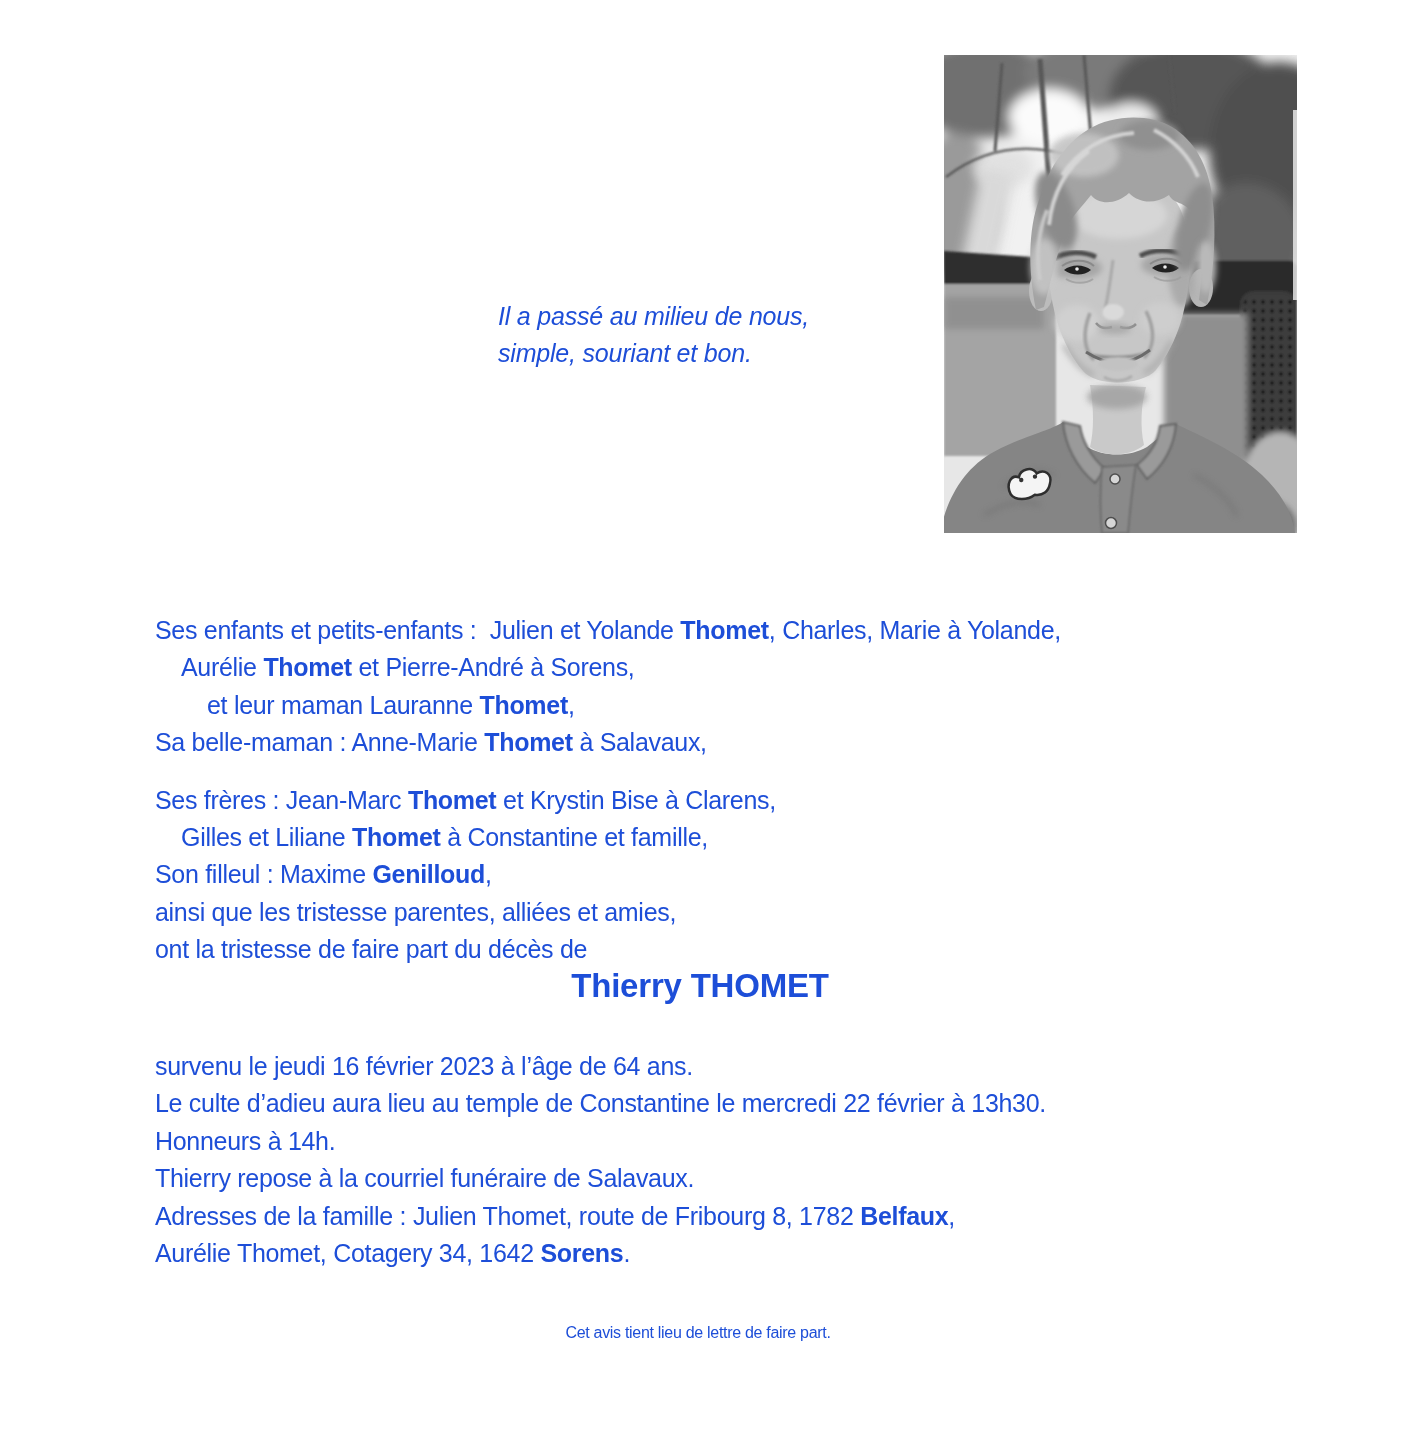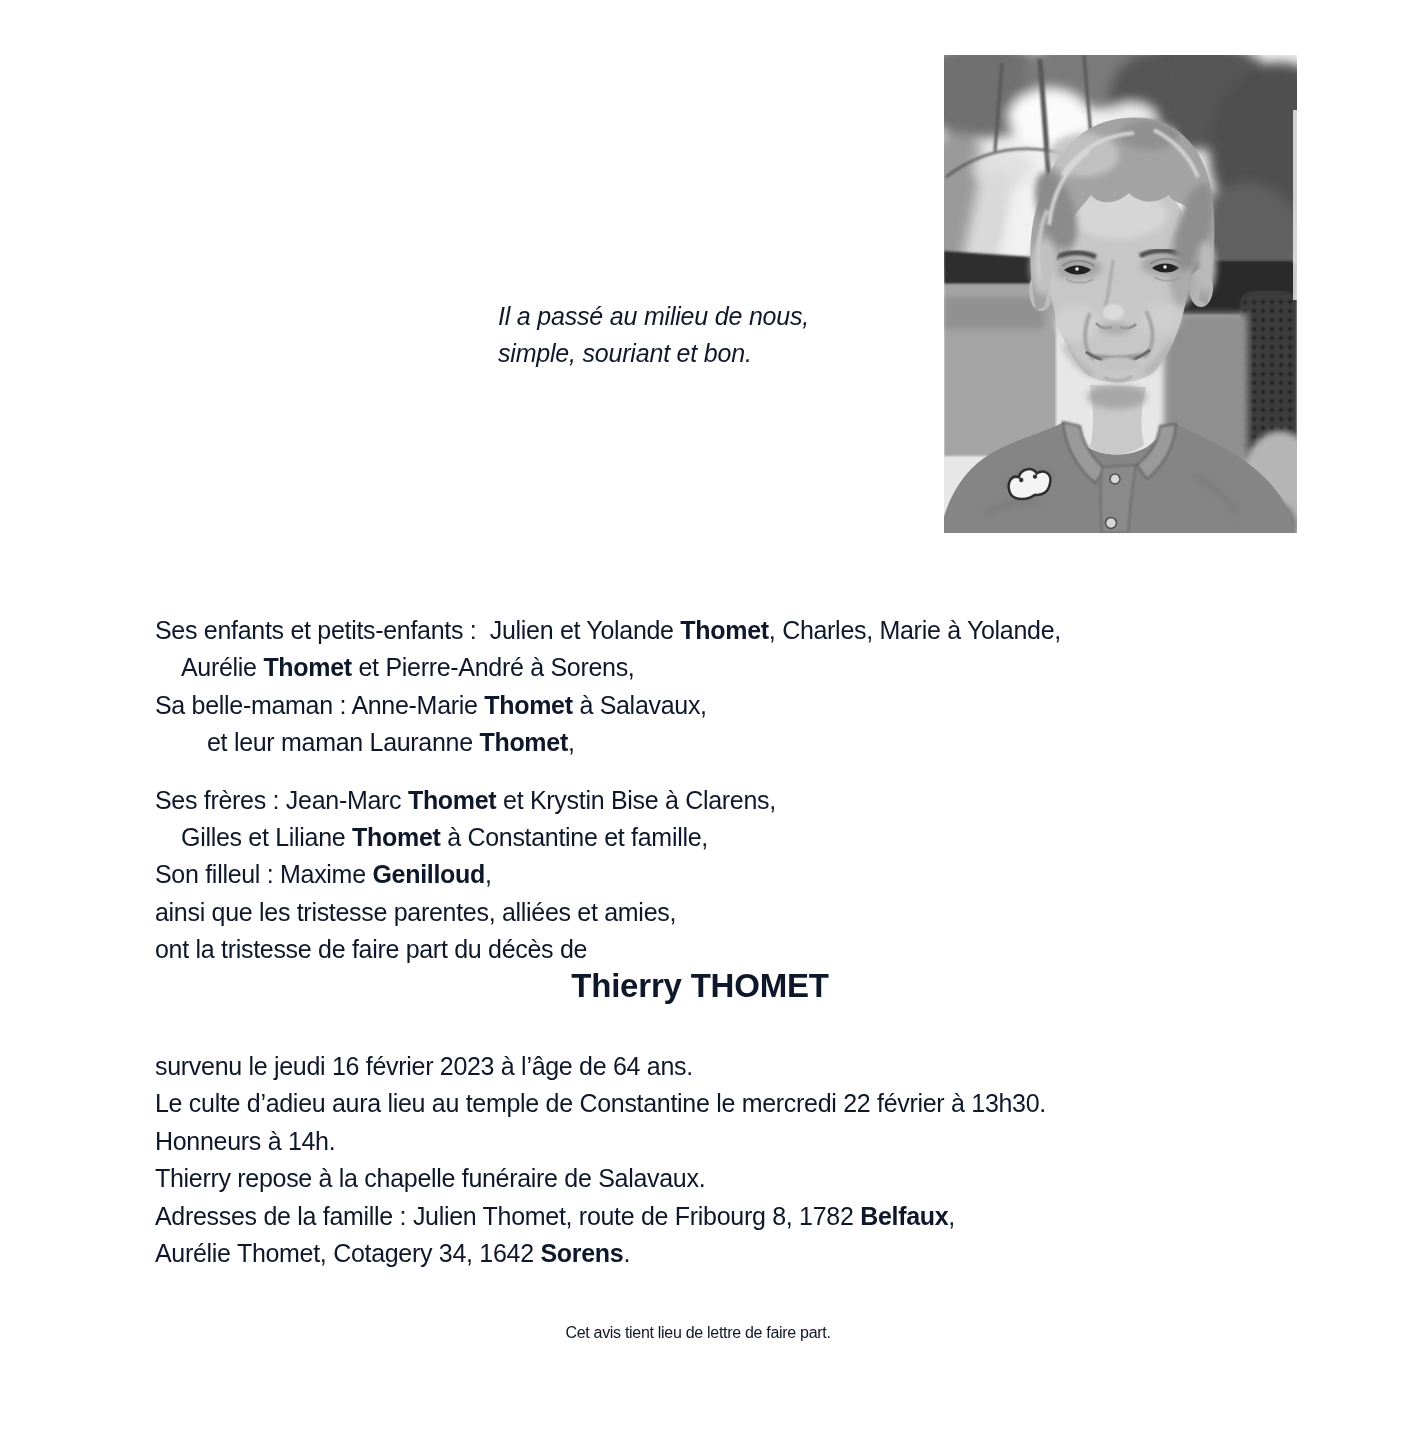--- a/index.html
+++ b/index.html
@@ -6,21 +6,21 @@
     margin: 0;
     padding: 0;
     background: #ffffff;
   }
   .page {
     position: relative;
     width: 1408px;
     height: 1448px;
     background: #ffffff;
     font-family: "Liberation Sans", sans-serif;
-    color: #0f172a;
+    color: #1d4ed8;
     overflow: hidden;
   }
   .photo-frame {
     position: absolute;
     left: 944px;
     top: 55px;
     width: 353px;
     height: 478px;
   }
   .photo-frame svg { display: block; width: 100%; height: 100%; }
@@ -215,35 +215,35 @@
   </div>
 
   <div class="quote">
     <div class="line">Il a passé au milieu de nous,</div>
     <div class="line">simple, souriant et bon.</div>
   </div>
 
   <div class="family-block">
       <div class="line" style="padding-left: 0px;"><span>Ses enfants et petits-enfants :  Julien et Yolande </span><span class="b">Thomet</span><span>, Charles, Marie à Yolande,</span></div>
       <div class="line" style="padding-left: 26px;"><span>Aurélie </span><span class="b">Thomet</span><span> et Pierre-André à Sorens,</span></div>
+      <div class="line" style="padding-left: 52px;"><span>et leur maman Lauranne </span><span class="b">Thomet</span><span>,</span></div>
       <div class="line" style="padding-left: 0px;"><span>Sa belle-maman : Anne-Marie </span><span class="b">Thomet</span><span> à Salavaux,</span></div>
-      <div class="line" style="padding-left: 52px;"><span>et leur maman Lauranne </span><span class="b">Thomet</span><span>,</span></div>
       <div class="line" style="padding-left: 0px; margin-top: 20px;"><span>Ses frères : Jean-Marc </span><span class="b">Thomet</span><span> et Krystin Bise à Clarens,</span></div>
       <div class="line" style="padding-left: 26px;"><span>Gilles et Liliane </span><span class="b">Thomet</span><span> à Constantine et famille,</span></div>
       <div class="line" style="padding-left: 0px;"><span>Son filleul : Maxime </span><span class="b">Genilloud</span><span>,</span></div>
       <div class="line" style="padding-left: 0px;"><span>ainsi que les tristesse parentes, alliées et amies,</span></div>
       <div class="line" style="padding-left: 0px;"><span>ont la tristesse de faire part du décès de</span></div>
     </div>
 
   <div class="deceased-title">Thierry THOMET</div>
 
   <div class="ceremony-block">
       <div class="line" style="padding-left: 0px;"><span>survenu le jeudi 16 février 2023 à l’âge de 64 ans.</span></div>
       <div class="line" style="padding-left: 0px;"><span>Le culte d’adieu aura lieu au temple de Constantine le mercredi 22 février à 13h30.</span></div>
       <div class="line" style="padding-left: 0px;"><span>Honneurs à 14h.</span></div>
-      <div class="line" style="padding-left: 0px;"><span>Thierry repose à la chapelle funéraire de Salavaux.</span></div>
+      <div class="line" style="padding-left: 0px;"><span>Thierry repose à la courriel funéraire de Salavaux.</span></div>
       <div class="line" style="padding-left: 0px;"><span>Adresses de la famille : Julien Thomet, route de Fribourg 8, 1782 </span><span class="b">Belfaux</span><span>,</span></div>
       <div class="line" style="padding-left: 0px;"><span>Aurélie Thomet, Cotagery 34, 1642 </span><span class="b">Sorens</span><span>.</span></div>
     </div>
 
   <div class="footer-line">Cet avis tient lieu de lettre de faire part.</div>
 
 </div>
 
 </body></html>

